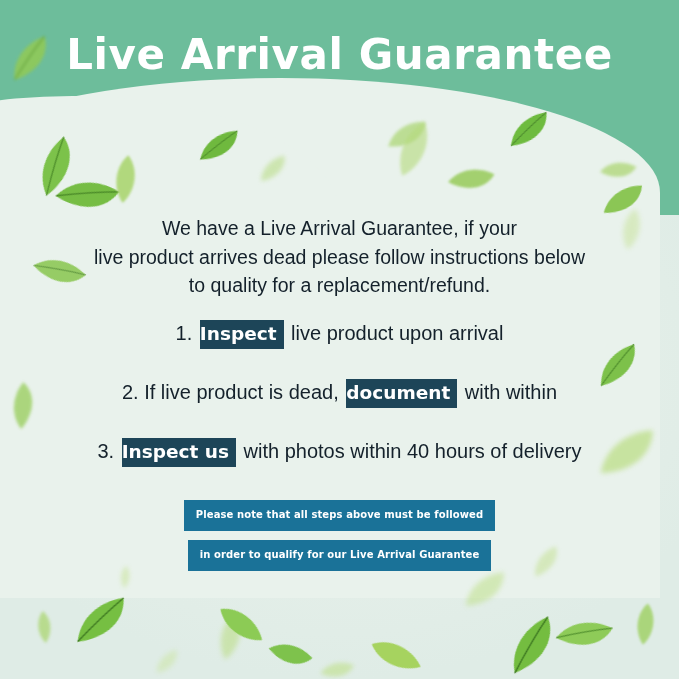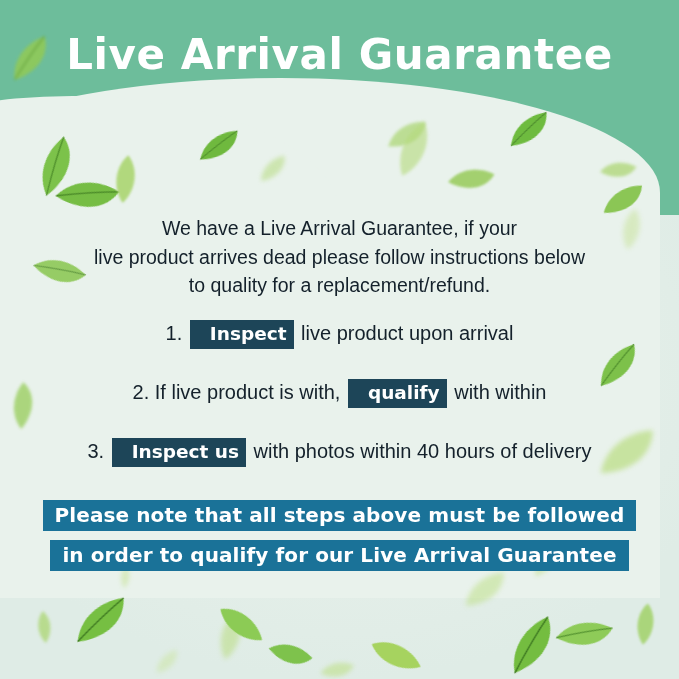--- a/index.html
+++ b/index.html
@@ -125,21 +125,21 @@
     line-height: 26px;
     margin-bottom: 30px;
     white-space: nowrap;
   }
   .step .num { }
   .step .hl {
     display: inline-block;
     background: #1d4558;
     color: #ffffff;
     font-weight: bold;
-    padding: 2px 7px 3px 20px;
+    padding: 2px 7px 3px 0;
     margin: 0 2px;
     line-height: 24px;
     vertical-align: baseline;
     font-family: "DejaVu Sans", sans-serif;
     font-size: 18.5px;
   }
 
   .notes {
     position: absolute;
     left: 0;
@@ -147,21 +147,21 @@
     width: 679px;
     display: flex;
     flex-direction: column;
     align-items: center;
     gap: 9px;
   }
   .note {
     background: #1a7298;
     color: #ffffff;
     font-weight: bold;
-    font-size: 20px;
+    font-size: 10px;
     line-height: 20px;
     padding: 5px 12px 6px 12px;
     white-space: nowrap;
     font-family: "DejaVu Sans", sans-serif;
     letter-spacing: 0.1px;
   }
 </style>
 </head>
 <body>
 
@@ -386,22 +386,22 @@
     <div class="steps">
 
       <div class="step">
         <span class="num">1.</span>
         <span class="hl">Inspect</span>
         <span>live product upon arrival</span>
       </div>
 
       <div class="step">
         <span class="num">2.</span>
-        <span>If live product is with,</span>
-        <span class="hl">qualify</span>
+        <span>If live product is dead,</span>
+        <span class="hl">document</span>
         <span>with within</span>
       </div>
 
       <div class="step">
         <span class="num">3.</span>
         <span class="hl">Inspect us</span>
         <span>with photos within 40 hours of delivery</span>
       </div>
 
     </div>

